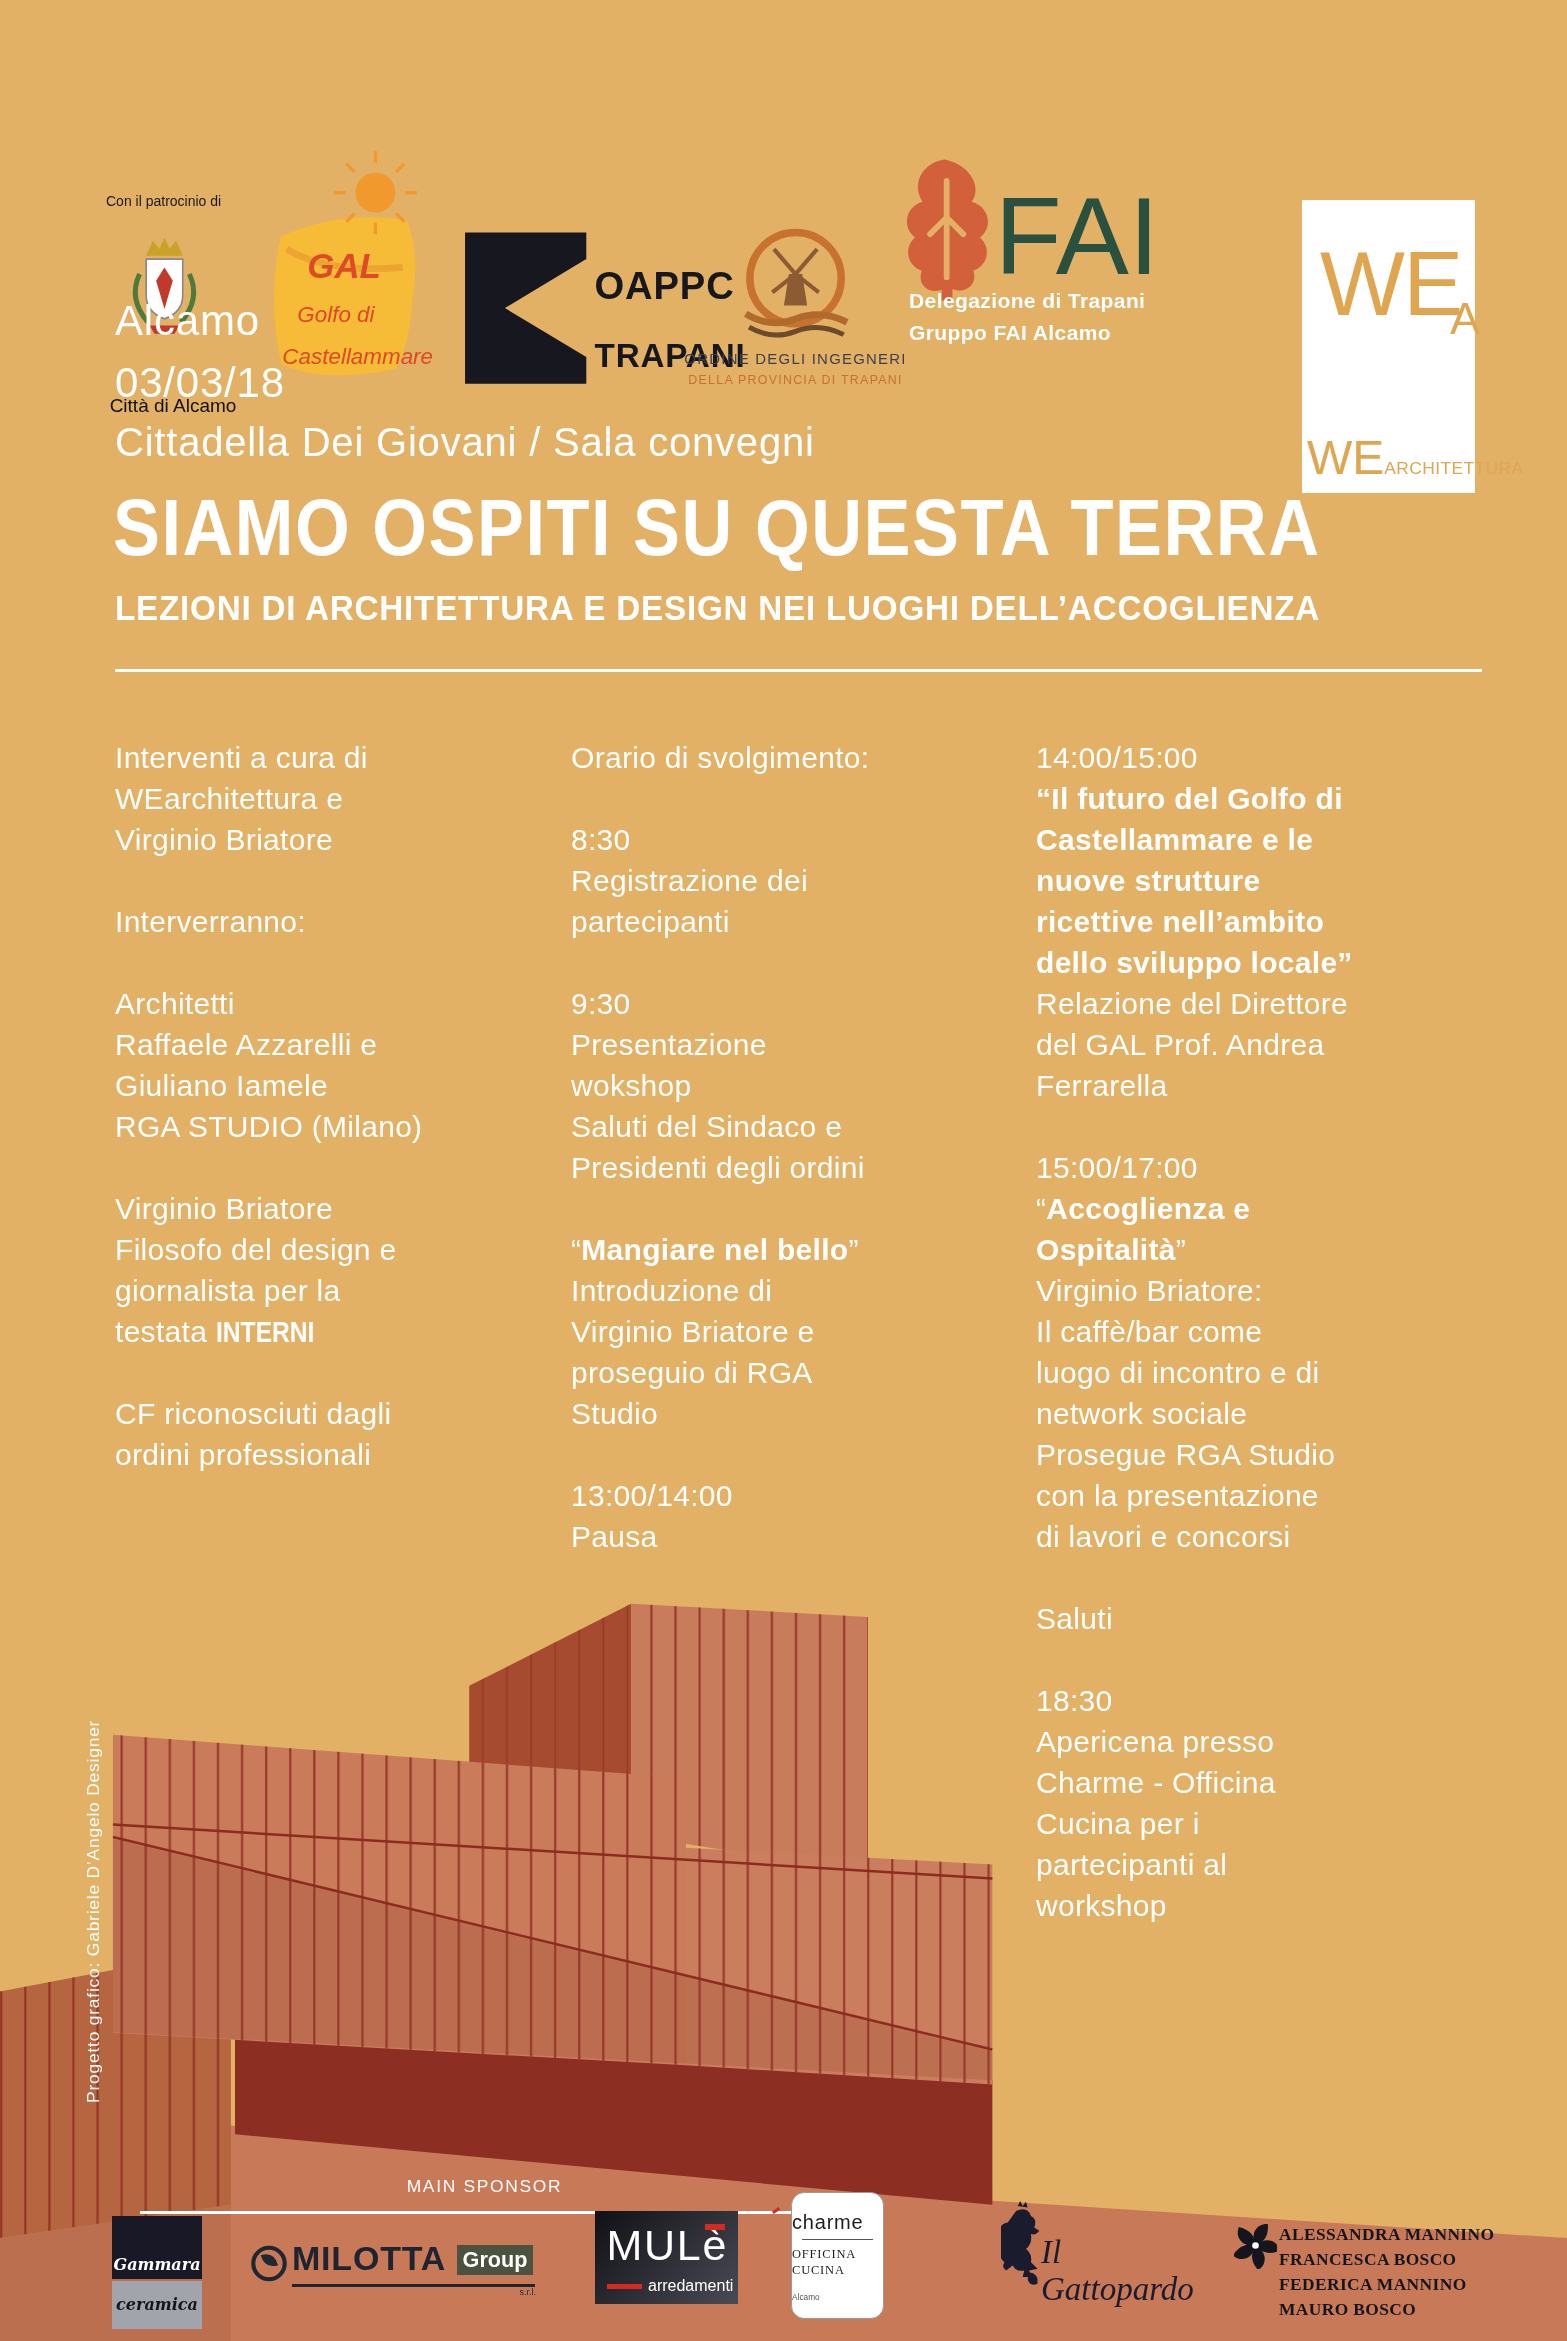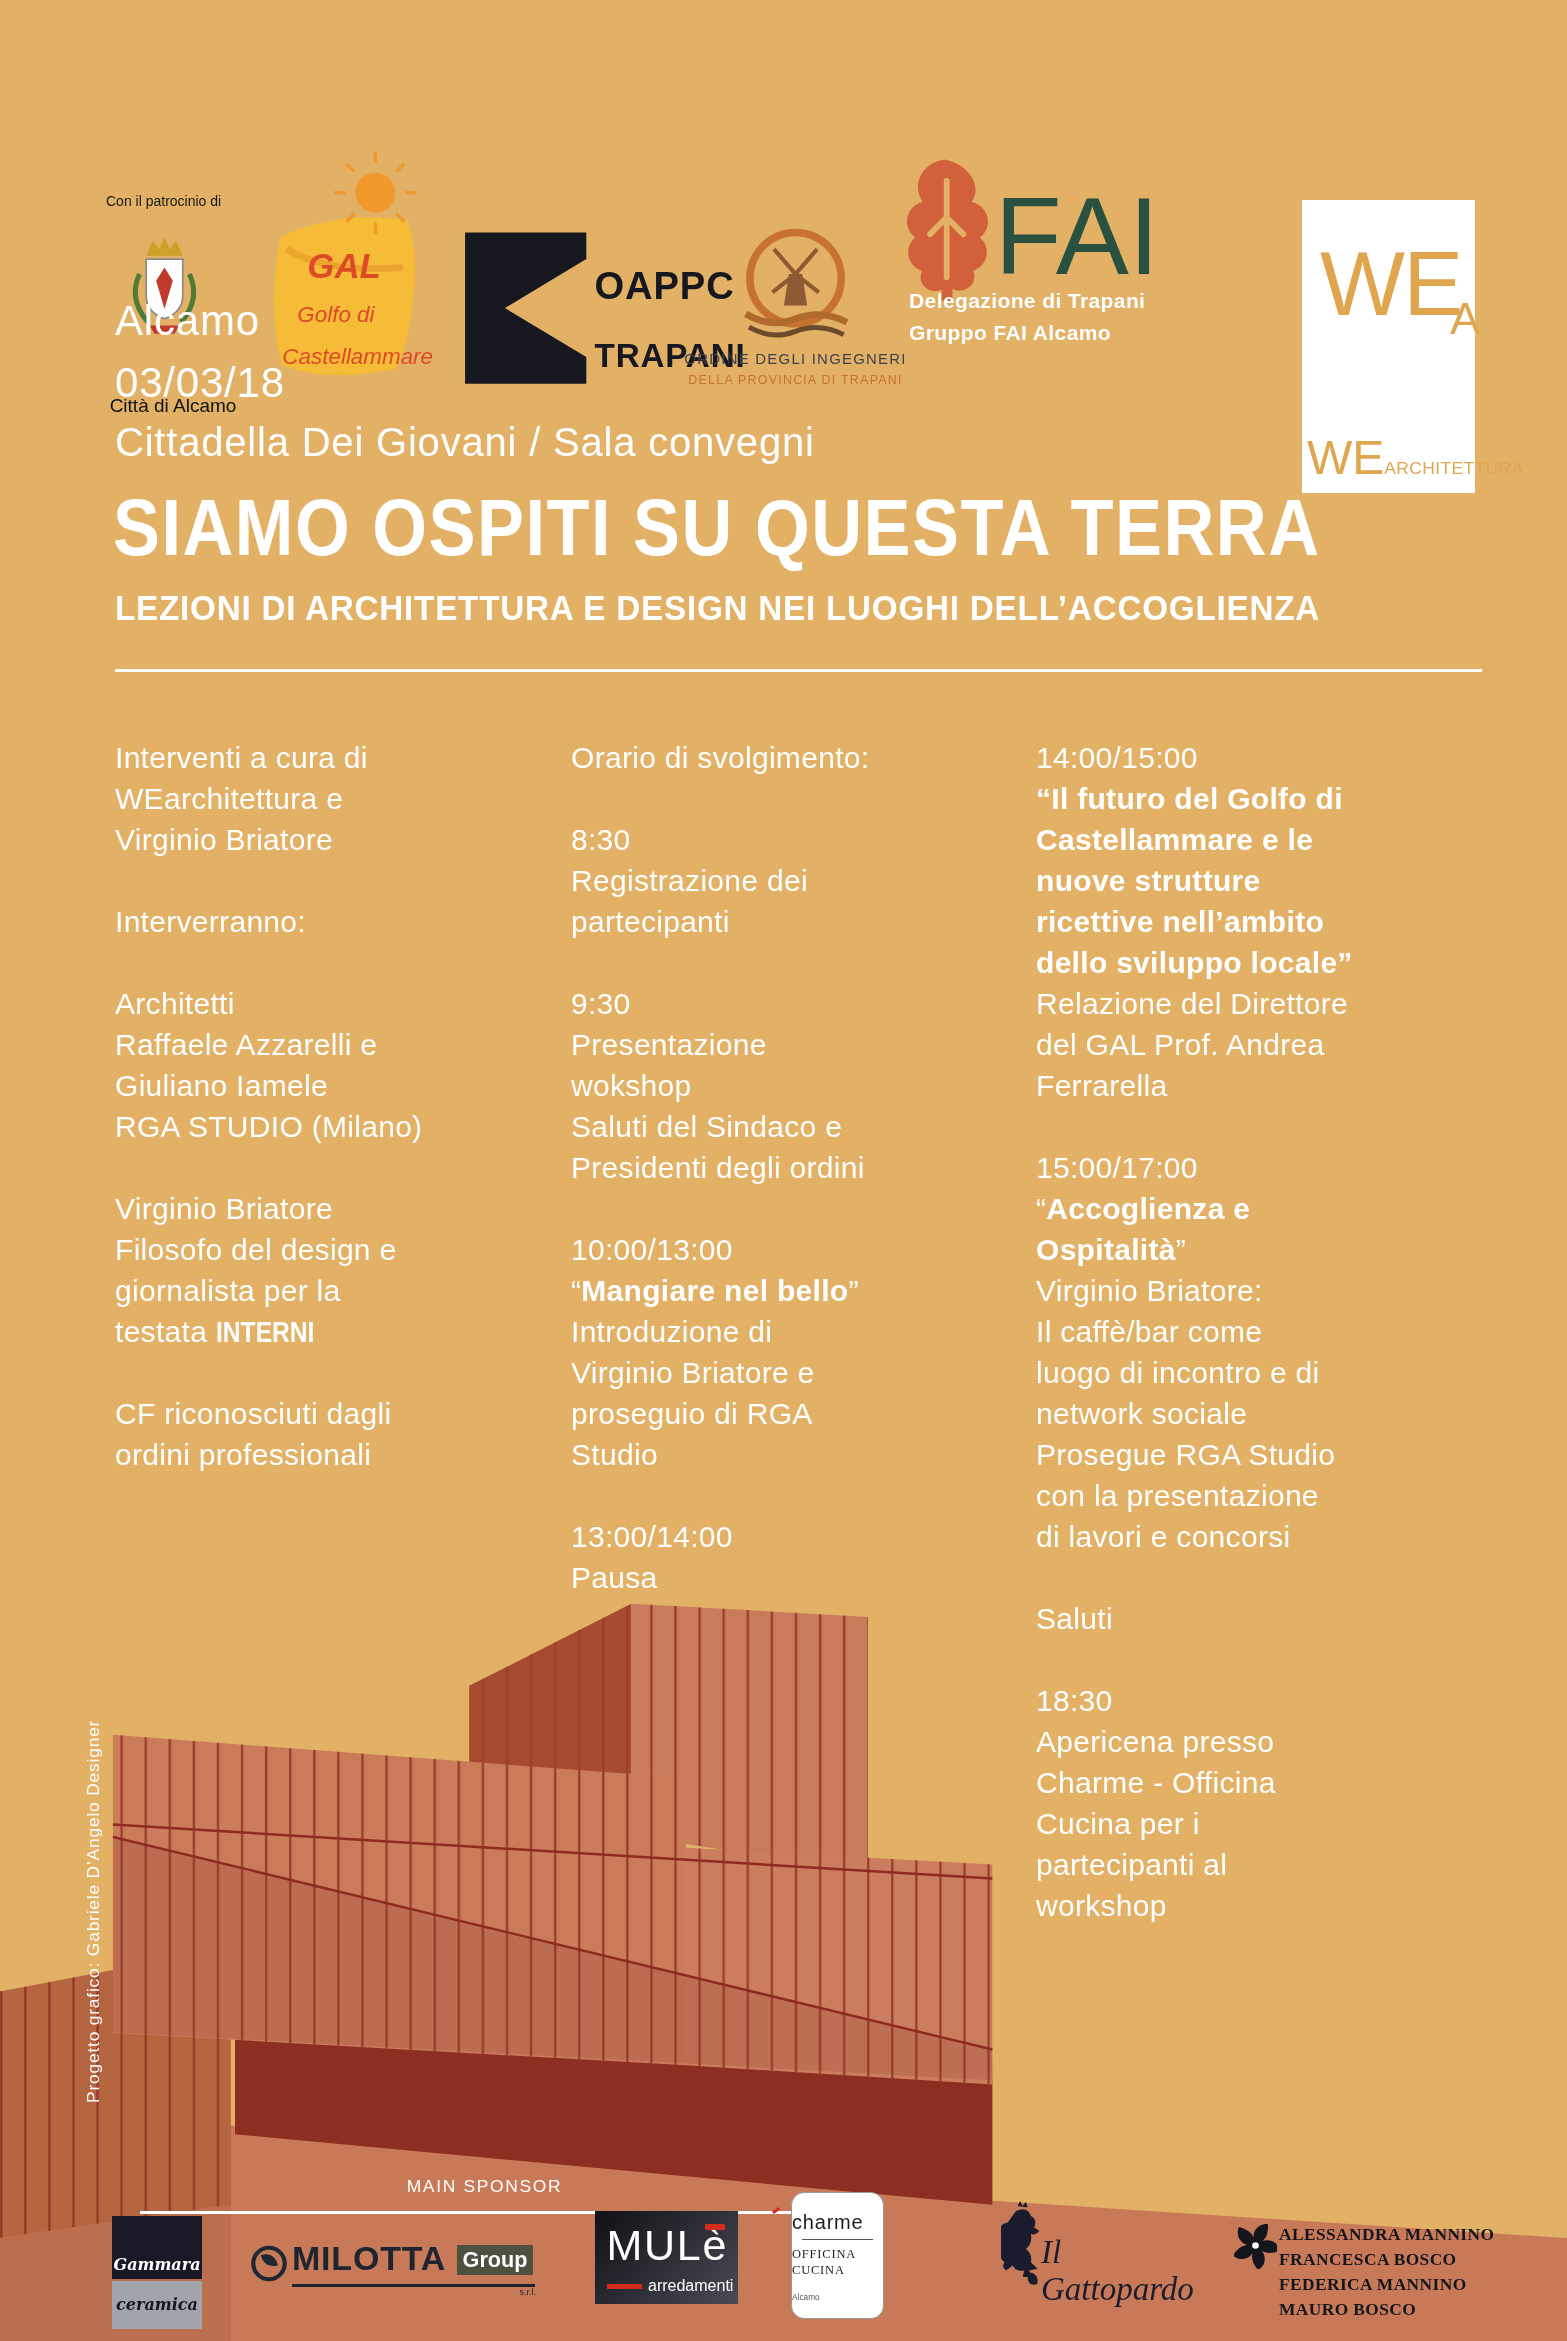--- a/index.html
+++ b/index.html
@@ -218,21 +218,20 @@
       <div class="pline"><span>8:30</span></div>
       <div class="pline"><span>Registrazione dei</span></div>
       <div class="pline"><span>partecipanti</span></div>
       <div class="pline">&nbsp;</div>
       <div class="pline"><span>9:30</span></div>
       <div class="pline"><span>Presentazione</span></div>
       <div class="pline"><span>wokshop</span></div>
       <div class="pline"><span>Saluti del Sindaco e</span></div>
       <div class="pline"><span>Presidenti degli ordini</span></div>
       <div class="pline">&nbsp;</div>
-      <div class="pline"><span>10:00/13:00</span></div>
       <div class="pline"><span>“</span><span class="b">Mangiare nel bello</span><span>”</span></div>
       <div class="pline"><span>Introduzione di</span></div>
       <div class="pline"><span>Virginio Briatore e</span></div>
       <div class="pline"><span>proseguio di RGA</span></div>
       <div class="pline"><span>Studio</span></div>
       <div class="pline">&nbsp;</div>
       <div class="pline"><span>13:00/14:00</span></div>
       <div class="pline"><span>Pausa</span></div>
     </div>
   <div class="abs col col3">

